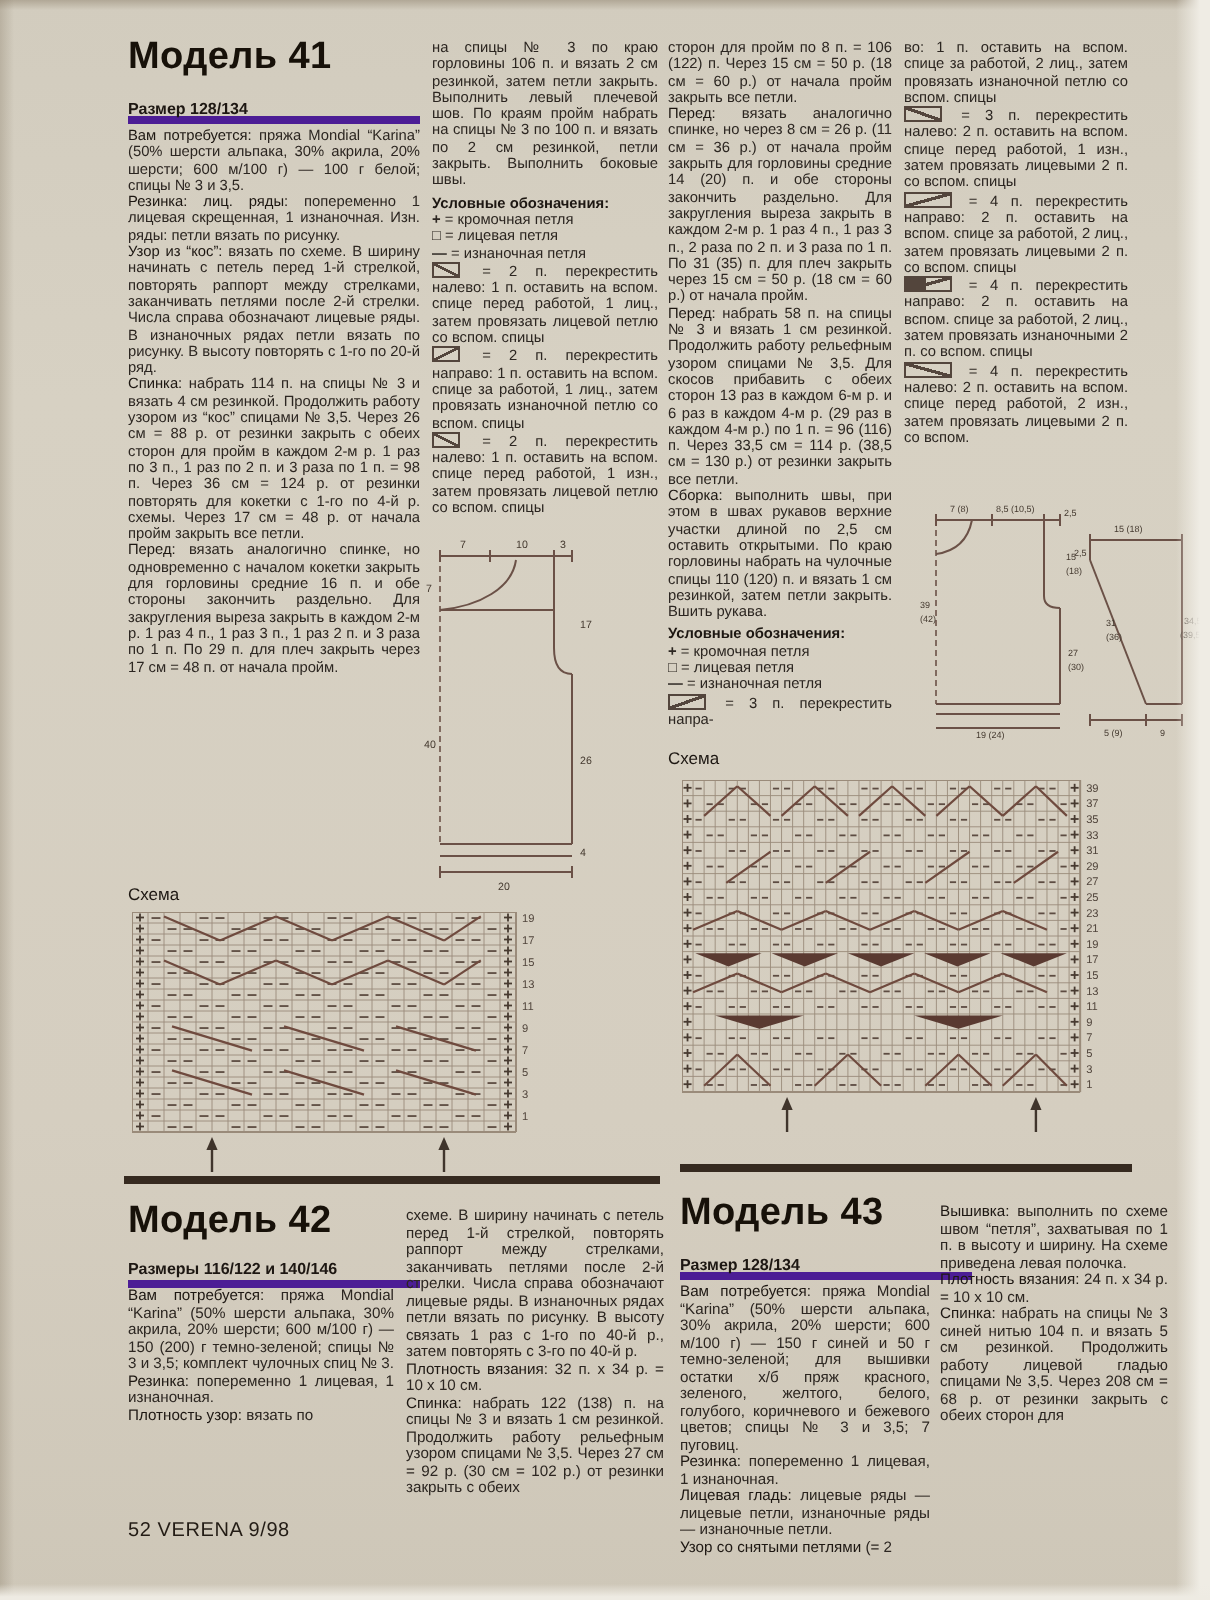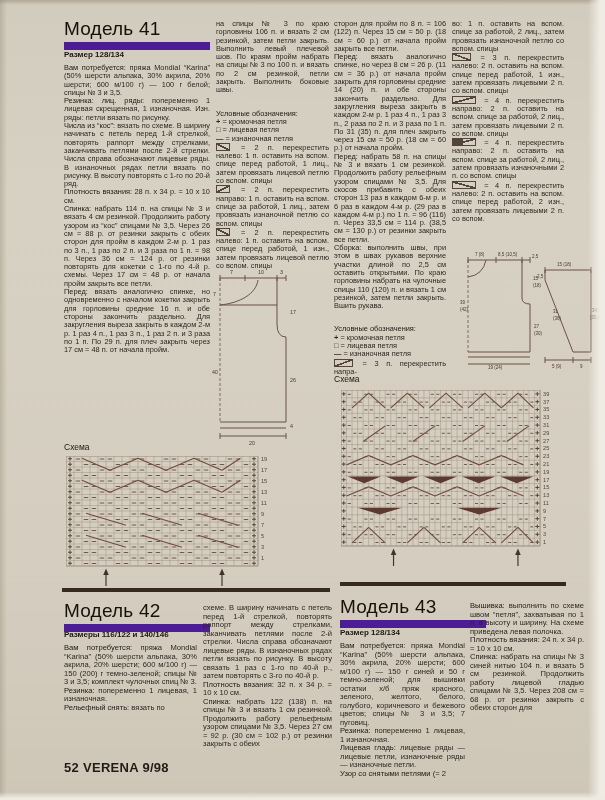--- a/index.html
+++ b/index.html
@@ -8,60 +8,59 @@
        font-family:"Liberation Sans",sans-serif;}
   .page{position:absolute;left:0;top:0;width:605px;height:800px}
   .scan-top{position:absolute;left:0;top:0;width:605px;height:5px;
        background:linear-gradient(180deg,rgba(150,138,118,.55),rgba(150,138,118,0))}
   .scan-left{position:absolute;left:0;top:0;width:7px;height:800px;
        background:linear-gradient(90deg,rgba(140,128,108,.35),rgba(140,128,108,0))}
   .scan-right{position:absolute;left:588px;top:0;width:17px;height:800px;
        background:linear-gradient(90deg,rgba(240,237,229,0),#efece4 70%)}
   .scan-bottom{position:absolute;left:0;top:792px;width:605px;height:8px;
        background:linear-gradient(180deg,rgba(238,235,227,0),#eeebe3 80%)}
-  .title{position:absolute;margin:0;font-size:19px;font-weight:normal;color:#171109;
-       border-bottom:8px solid #4c1d95;padding-bottom:2px;letter-spacing:.2px}
+  .title{position:absolute;margin:0;font-size:19px;font-weight:bold;color:#171109;
+       border-bottom:4px solid #4c1d95;padding-bottom:18px;letter-spacing:.2px}
   .size{position:absolute;font-weight:bold;font-size:8px;color:#1d1712}
   .col{position:absolute;font-size:7.4px;line-height:8.3px;color:#2c2621;text-align:justify}
   .col.bt{font-size:7.6px;line-height:8.5px}
   .para{margin:0}
   .lead{font-weight:normal;color:#1d1712}
-  .legend-title{font-weight:normal;margin-top:15px;color:#1d1712}
+  .legend-title{font-weight:bold;margin-top:3px;color:#1d1712}
   .lg{margin:0}
   .g{font-weight:bold}
   .sym{display:inline-block;height:6px;border:1px solid #53453c;vertical-align:-1px;margin-right:2px;background-color:transparent}
   .x2l,.x2r{width:12px}.x3l,.x3r{width:17px}.x4l,.x4r,.x4f{width:22px}
   .x2l,.x3l,.x4l{background-image:linear-gradient(to top right,transparent 43%,#53453c 43%,#53453c 57%,transparent 57%)}
   .x2r,.x3r,.x4r{background-image:linear-gradient(to bottom right,transparent 43%,#53453c 43%,#53453c 57%,transparent 57%)}
   .x4f{background-image:linear-gradient(to bottom right,transparent 43%,#53453c 43%,#53453c 57%,transparent 57%),
        linear-gradient(90deg,#53453c 0 45%,transparent 45%)}
   .scheme-label{position:absolute;font-weight:normal;font-size:8.5px;color:#1d1712}
   .bar{position:absolute;height:3.5px;background:#362a20}
   .sch{position:absolute}
   .sch line,.sch path{stroke:#6b5147;stroke-width:1;fill:none}
   .sch .dash{stroke-dasharray:3 2;stroke-width:.8}
   .sch text{font-size:5.3px;fill:#44392f;font-family:"Liberation Sans",sans-serif}
   .sch text.sm{font-size:4.5px}
   .chart{position:absolute}
-  .footer{position:absolute;font-size:13px;font-weight:bold;color:#231c15;letter-spacing:.3px}
+  .footer{position:absolute;font-size:10px;font-weight:normal;color:#231c15;letter-spacing:.3px}
 </style>
 </head>
 <body>
 
 <div class="page">
   <div class="scan-top"></div>
   <div class="scan-left"></div>
 
   <h2 class="title" style="left:64px;top:18px;width:146px">Модель 41</h2>
   <div class="size" style="left:64px;top:50px">Размер 128/134</div>
   <div class="col" style="left:64px;top:64px;width:146px">
       <p class="para"><b class="lead">Вам потребуется: </b>пряжа Mondial “Karina” (50% шерсти альпака, 30% акрила, 20% шерсти; 600 м/100 г) — 100 г белой; спицы № 3 и 3,5.</p>
       <p class="para"><b class="lead">Резинка: лиц. ряды: </b>попеременно 1 лицевая скрещенная, 1 изнаночная. Изн. ряды: петли вязать по рисунку.</p>
-      <p class="para"><b class="lead">Числа из “кос”: </b>вязать по схеме. В ширину начинать с петель перед 1-й стрелкой, повторять раппорт между стрелками, заканчивать петлями после 2-й стрелки. Числа справа обозначают лицевые ряды. В изнаночных рядах петли вязать по рисунку. В высоту повторять с 1-го по 20-й ряд.</p>
-      <p class="para"><b class="lead">Плотность вязания: </b>28 п. х 34 р. = 10 х 10 см.</p>
+      <p class="para"><b class="lead">Узор из “кос”: </b>вязать по схеме. В ширину начинать с петель перед 1-й стрелкой, повторять раппорт между стрелками, заканчивать петлями после 2-й стрелки. Числа справа обозначают лицевые ряды. В изнаночных рядах петли вязать по рисунку. В высоту повторять с 1-го по 20-й ряд.</p>
       <p class="para"><b class="lead">Спинка: </b>набрать 114 п. на спицы № 3 и вязать 4 см резинкой. Продолжить работу узором из “кос” спицами № 3,5. Через 26 см = 88 р. от резинки закрыть с обеих сторон для пройм в каждом 2-м р. 1 раз по 3 п., 1 раз по 2 п. и 3 раза по 1 п. = 98 п. Через 36 см = 124 р. от резинки повторять для кокетки с 1-го по 4-й р. схемы. Через 17 см = 48 р. от начала пройм закрыть все петли.</p>
       <p class="para"><b class="lead">Перед: </b>вязать аналогично спинке, но одновременно с началом кокетки закрыть для горловины средние 16 п. и обе стороны закончить раздельно. Для закругления выреза закрыть в каждом 2-м р. 1 раз 4 п., 1 раз 3 п., 1 раз 2 п. и 3 раза по 1 п. По 29 п. для плеч закрыть через 17 см = 48 п. от начала пройм.</p>
     </div>
 
   <div class="col" style="left:216px;top:20px;width:113px">
     <div>
         <p class="para">на спицы № 3 по краю горловины 106 п. и вязать 2 см резинкой, затем петли закрыть. Выполнить левый плечевой шов. По краям пройм набрать на спицы № 3 по 100 п. и вязать по 2 см резинкой, петли закрыть. Выполнить боковые швы.</p>
       </div>
     <div class="legend-title">Условные обозначения:</div>
     <div>
@@ -1085,21 +1084,21 @@
     </svg>
 
   <div class="bar" style="left:62px;top:588px;width:268px"></div>
   <div class="bar" style="left:340px;top:582px;width:226px"></div>
 
   <h2 class="title" style="left:64px;top:600px;width:146px">Модель 42</h2>
   <div class="size" style="left:64px;top:630px">Размеры 116/122 и 140/146</div>
   <div class="col bt" style="left:64px;top:644px;width:133px">
       <p class="para"><b class="lead">Вам потребуется: </b>пряжа Mondial “Karina” (50% шерсти альпака, 30% акрила, 20% шерсти; 600 м/100 г) — 150 (200) г темно-зеленой; спицы № 3 и 3,5; комплект чулочных спиц № 3.</p>
       <p class="para"><b class="lead">Резинка: </b>попеременно 1 лицевая, 1 изнаночная.</p>
-      <p class="para"><b class="lead">Рельефный снять: </b>вязать по</p>
+      <p class="para"><b class="lead">Плотность узор: </b>вязать по</p>
     </div>
   <div class="col bt" style="left:203px;top:604px;width:129px">
       <p class="para">схеме. В ширину начинать с петель перед 1-й стрелкой, повторять раппорт между стрелками, заканчивать петлями после 2-й стрелки. Числа справа обозначают лицевые ряды. В изнаночных рядах петли вязать по рисунку. В высоту связать 1 раз с 1-го по 40-й р., затем повторять с 3-го по 40-й р.</p>
       <p class="para"><b class="lead">Плотность вязания: </b>32 п. х 34 р. = 10 х 10 см.</p>
       <p class="para"><b class="lead">Спинка: </b>набрать 122 (138) п. на спицы № 3 и вязать 1 см резинкой. Продолжить работу рельефным узором спицами № 3,5. Через 27 см = 92 р. (30 см = 102 р.) от резинки закрыть с обеих</p>
     </div>
 
   <h2 class="title" style="left:340px;top:596px;width:146px">Модель 43</h2>
   <div class="size" style="left:340px;top:628px">Размер 128/134</div>
   <div class="col bt" style="left:340px;top:642px;width:125px">

